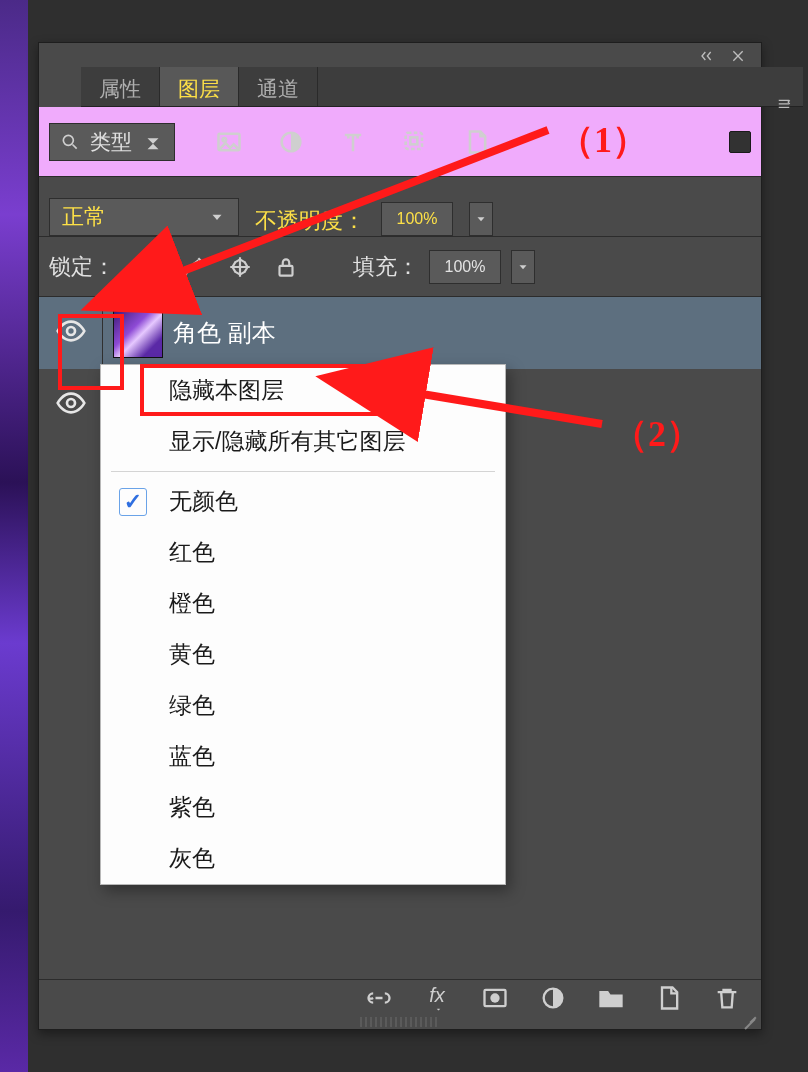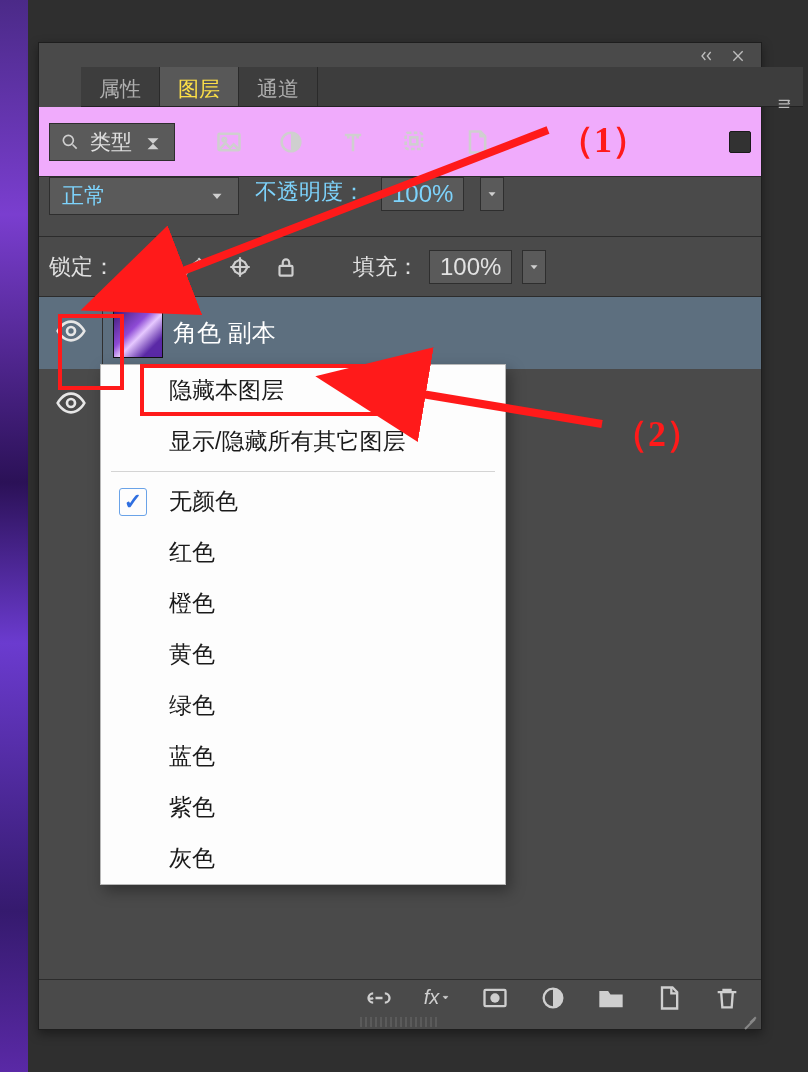--- a/index.html
+++ b/index.html
@@ -74,30 +74,30 @@
   .filter-dropdown .drop-caret{display:flex;align-items:center;}
   .filter-icons { display:flex; gap:34px; margin-left:18px; }
   .fi { width:28px; height:28px; display:flex; align-items:center; justify-content:center; }
   .fi svg{stroke:#cfcfcf;fill:none;stroke-width:2.2;}
   .chip-dark{ width:22px; height:22px; background:#323232; border:1px solid #1a1a1a; border-radius:2px;}
 
   
   .blend-row{
     position:absolute; left:0; top:134px; height:60px; width:100%;
     border-bottom:1px solid #2c2c2c;
-    display:flex; align-items:flex-start; padding: 0 10px; gap:16px;
-    color:#7dd3fc; font-size:22px;
+    display:flex; align-items:flex-end; padding: 0 10px; gap:16px;
+    color:#fde047; font-size:22px;
   }
   .blend-select{
     background:#5a5a5a;border:1px solid #2e2e2e; min-width:190px;
     height:38px; display:flex; align-items:center; padding:0 12px; justify-content:space-between;
   }
   .pct-box{
     background:#5a5a5a; border:1px solid #2e2e2e; height:34px;
-    padding:0 10px; display:flex;align-items:center; font-size:24px;
+    padding:0 10px; display:flex;align-items:center; font-size:16px;
     min-width:72px; justify-content:center;
   }
   .pct-caret{ width:24px;height:34px;background:#5a5a5a;border:1px solid #2e2e2e;display:flex;align-items:center;justify-content:center; }
 
   
   .lock-row{
     position:absolute; left:0; top:194px; height:60px; width:100%;
     border-bottom:1px solid #2c2c2c;
     display:flex; align-items:center; padding: 0 10px; gap:20px;
     color:#e2e2e2; font-size:22px;
@@ -123,21 +123,21 @@
   .layer-name{ color:#fff; font-size:24px; }
 
   
   .bottom-bar{
     position:absolute; left:0; bottom:14px; right:0; height:36px;
     display:flex; align-items:center; justify-content:flex-end;
     gap:30px; padding-right:20px; color:#cfcfcf;
     border-top:1px solid #2c2c2c;
     background:#4a4a4a;
   }
-  .bb{width:28px;height:28px;display:flex;align-items:center;justify-content:center;}
+  .bb{width:28px;height:28px;display:flex;align-items:center;justify-content:center;flex-direction:column;}
   .bb svg{stroke:#cfcfcf;fill:none;stroke-width:2;}
   .grip{
     position:absolute; left:50%; bottom:2px; transform:translateX(-50%);
     width:80px;height:10px;
     background:repeating-linear-gradient(90deg,#666 0 2px,transparent 2px 5px);
     opacity:.6;
   }
   .resize-corner{position:absolute;right:2px;bottom:2px;width:16px;height:16px;}
   .resize-corner::before,.resize-corner::after{content:"";position:absolute;background:#888;}
   .resize-corner::before{right:2px;bottom:6px;width:8px;height:2px;transform:rotate(-45deg);}

